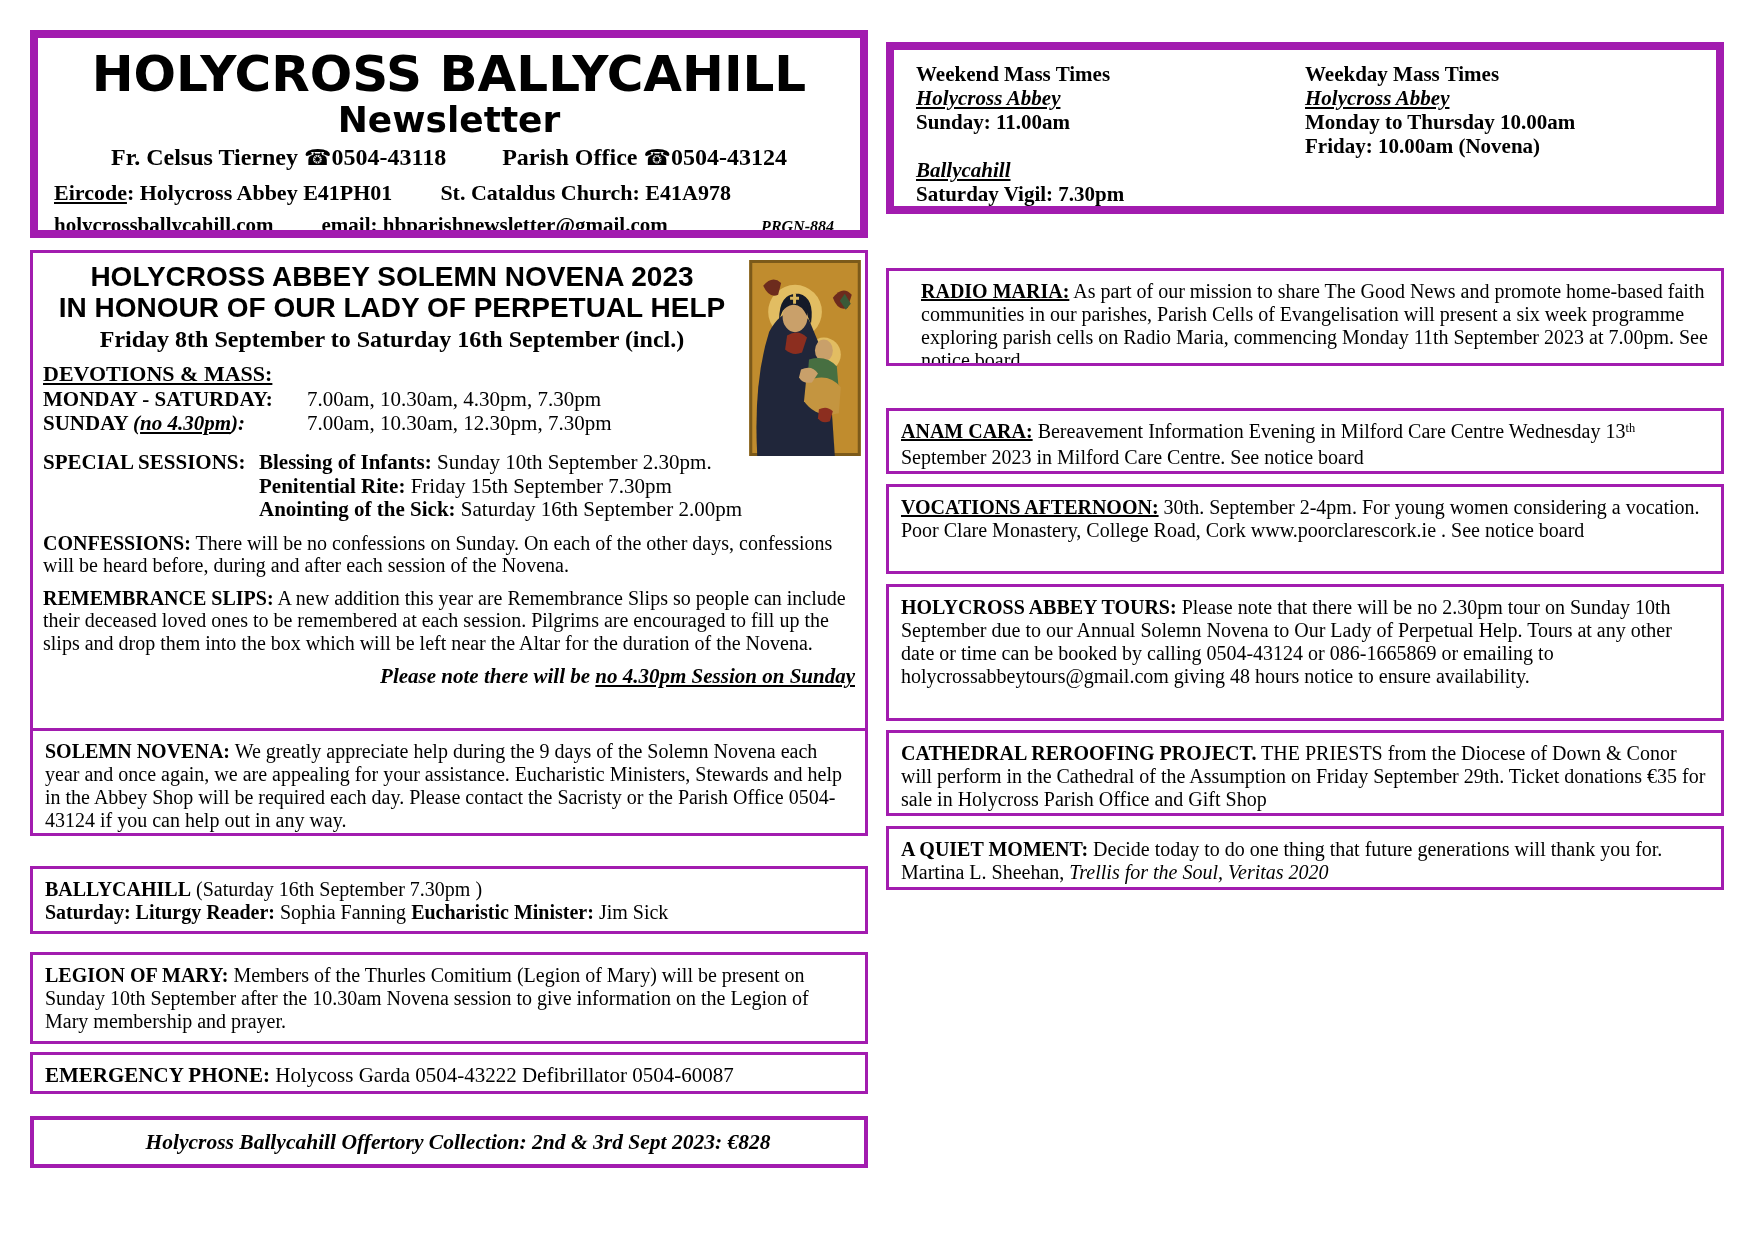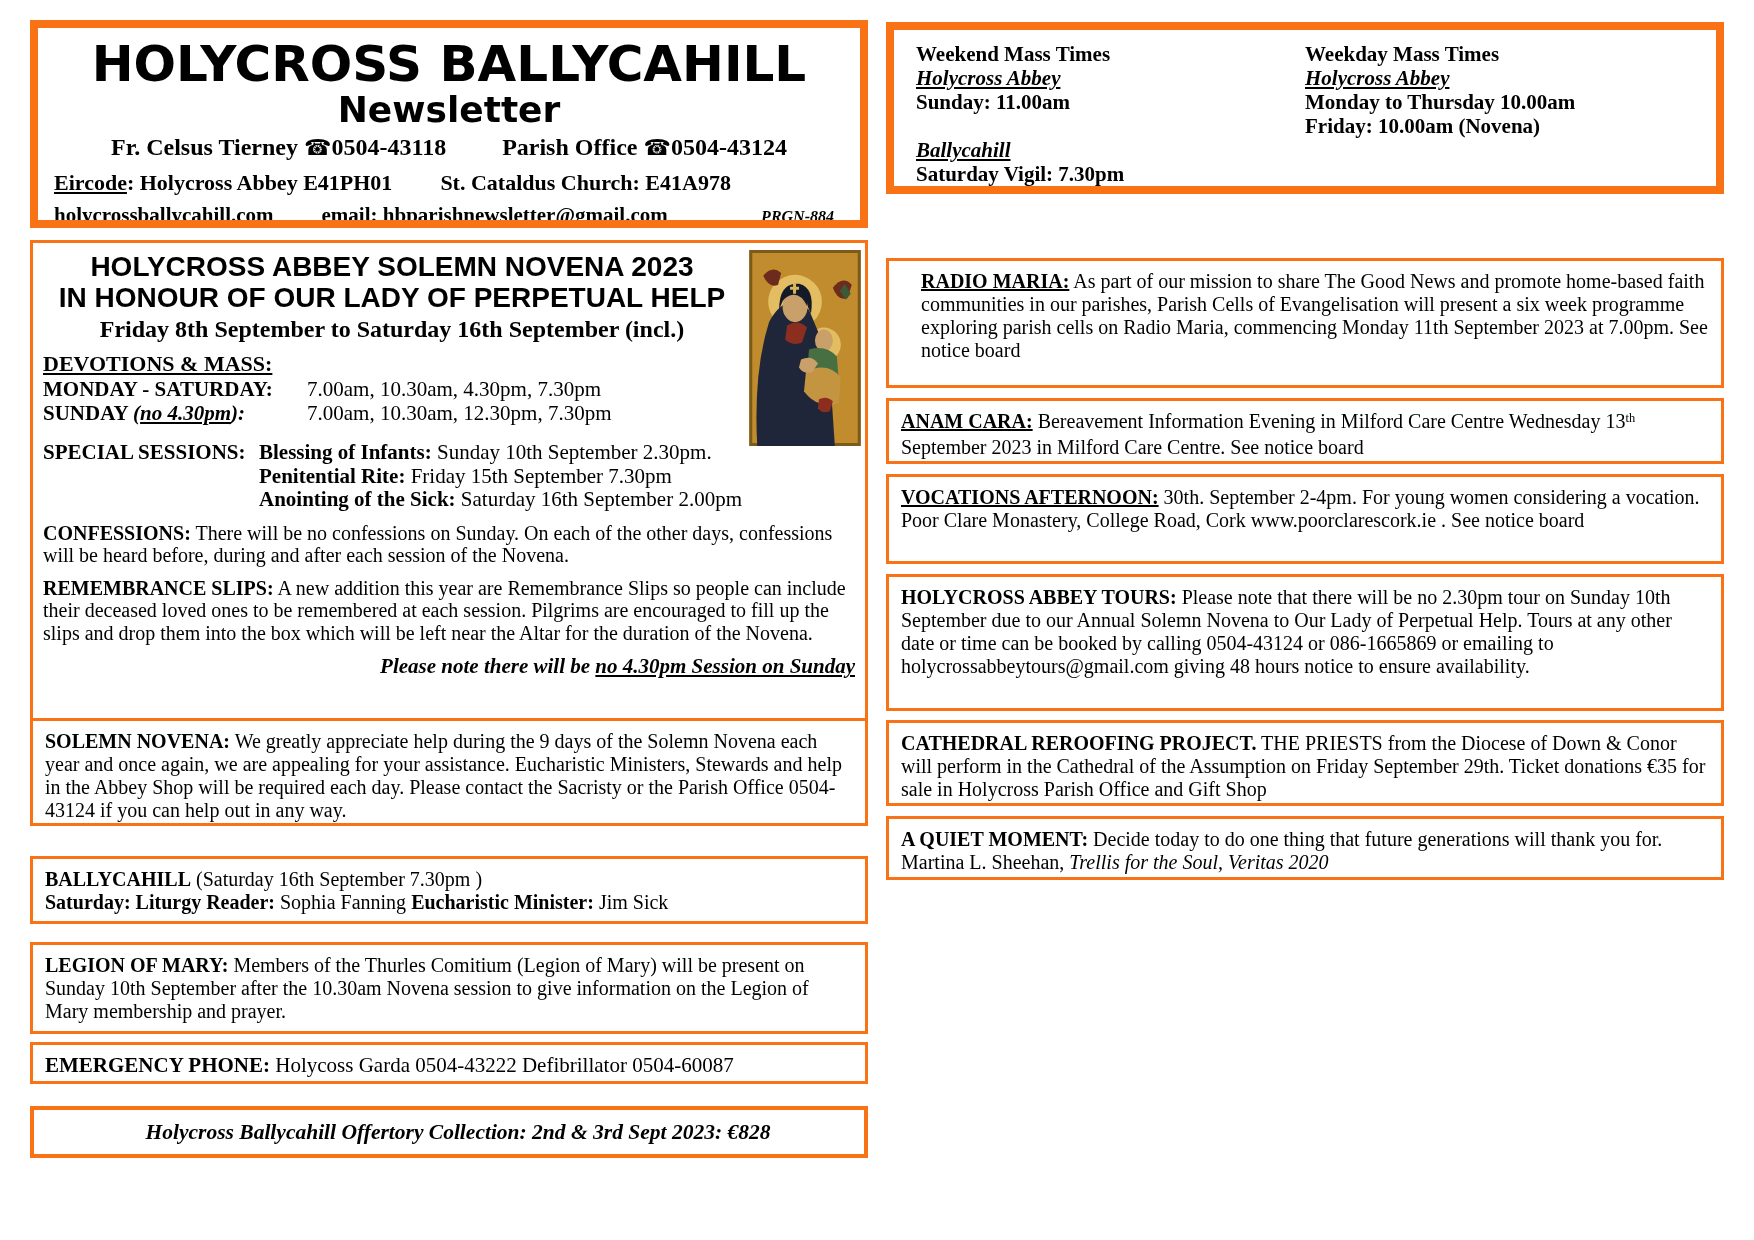--- a/index.html
+++ b/index.html
@@ -1,19 +1,19 @@
 <!DOCTYPE html>
 <html><head>
 <meta charset="utf-8">
 <style>
   *{box-sizing:border-box;margin:0;padding:0;}
   html,body{background:#ffffff;}
   .page{position:relative;width:1754px;height:1240px;background:#fff;color:#000;
         font-family:"Liberation Serif",serif;overflow:hidden;}
-  .box{position:absolute;background:#fff;border:3px solid #f97316;overflow:hidden;}
+  .box{position:absolute;background:#fff;border:3px solid #a21caf;overflow:hidden;margin-top:10px;}
   .heavy{border-width:8px;}
   .thick{border-width:4px;}
   .colL{left:30px;width:838px;}
   .colR{left:886px;width:838px;}
 
   
   .hd-title{font-family:"DejaVu Sans",sans-serif;font-weight:bold;font-size:50px;
             line-height:56px;text-align:center;margin-top:8px;}
   .hd-sub{font-family:"DejaVu Sans",sans-serif;font-weight:bold;font-size:36px;
           line-height:40px;text-align:center;margin-top:-2px;}
@@ -151,21 +151,21 @@
   </div>
 
   <div class="box colL sec" style="top:1042px;height:42px;font-size:21px;">
     <span class="bd">EMERGENCY PHONE:</span><span>  Holycoss Garda 0504-43222   Defibrillator 0504-60087</span>
   </div>
 
   <div class="box thick colL sec-center" style="top:1106px;height:52px;padding-left:18px;">
     <span>Holycross Ballycahill Offertory Collection: 2nd &amp; 3rd Sept 2023: €828</span>
   </div>
 
-  <div class="box heavy colR mass" style="top:22px;height:172px;">
+  <div class="box heavy colR mass" style="top:32px;height:172px;">
     <div class="mass-cols">
       <div class="mass-col">
         <div>Weekend Mass Times</div>
         <div><span class="mass-church">Holycross Abbey</span></div>
         <div>Sunday: 11.00am</div>
         <div class="mass-spacer"></div>
         <div><span class="mass-church">Ballycahill</span></div>
         <div>Saturday Vigil: 7.30pm</div>
       </div>
       <div class="mass-col">
@@ -173,21 +173,21 @@
         <div><span class="mass-church">Holycross Abbey</span></div>
         <div>Monday to Thursday 10.00am</div>
         <div>Friday: 10.00am (Novena)</div>
       </div>
     </div>
     <div class="baptisms">
       <span class="u">Baptisms and Weddings by Appointment</span><span> contact 0504-43124 or bparishoffice@gmail.com</span>
     </div>
   </div>
 
-  <div class="box colR sec" style="top:258px;height:130px;padding-left:32px;">
+  <div class="box colR sec" style="top:258px;height:98px;padding-left:32px;">
     <span class="bd u">RADIO MARIA:</span><span> As part of our mission to share The Good News and promote home-based faith communities in our parishes, Parish Cells of Evangelisation will present a six week programme exploring parish cells on Radio Maria, commencing Monday 11th September 2023 at 7.00pm. See notice board</span>
   </div>
 
   <div class="box colR sec" style="top:398px;height:66px;">
     <span class="bd u">ANAM CARA:</span><span> Bereavement Information Evening in Milford Care Centre Wednesday 13</span><sup>th</sup><span> September 2023 in Milford Care Centre.  See notice board</span>
   </div>
 
   <div class="box colR sec" style="top:474px;height:90px;">
     <span class="bd u">VOCATIONS AFTERNOON:</span><span> 30th. September 2-4pm. For young women considering a vocation. Poor Clare Monastery, College Road, Cork www.poorclarescork.ie . See notice board</span>
   </div>

